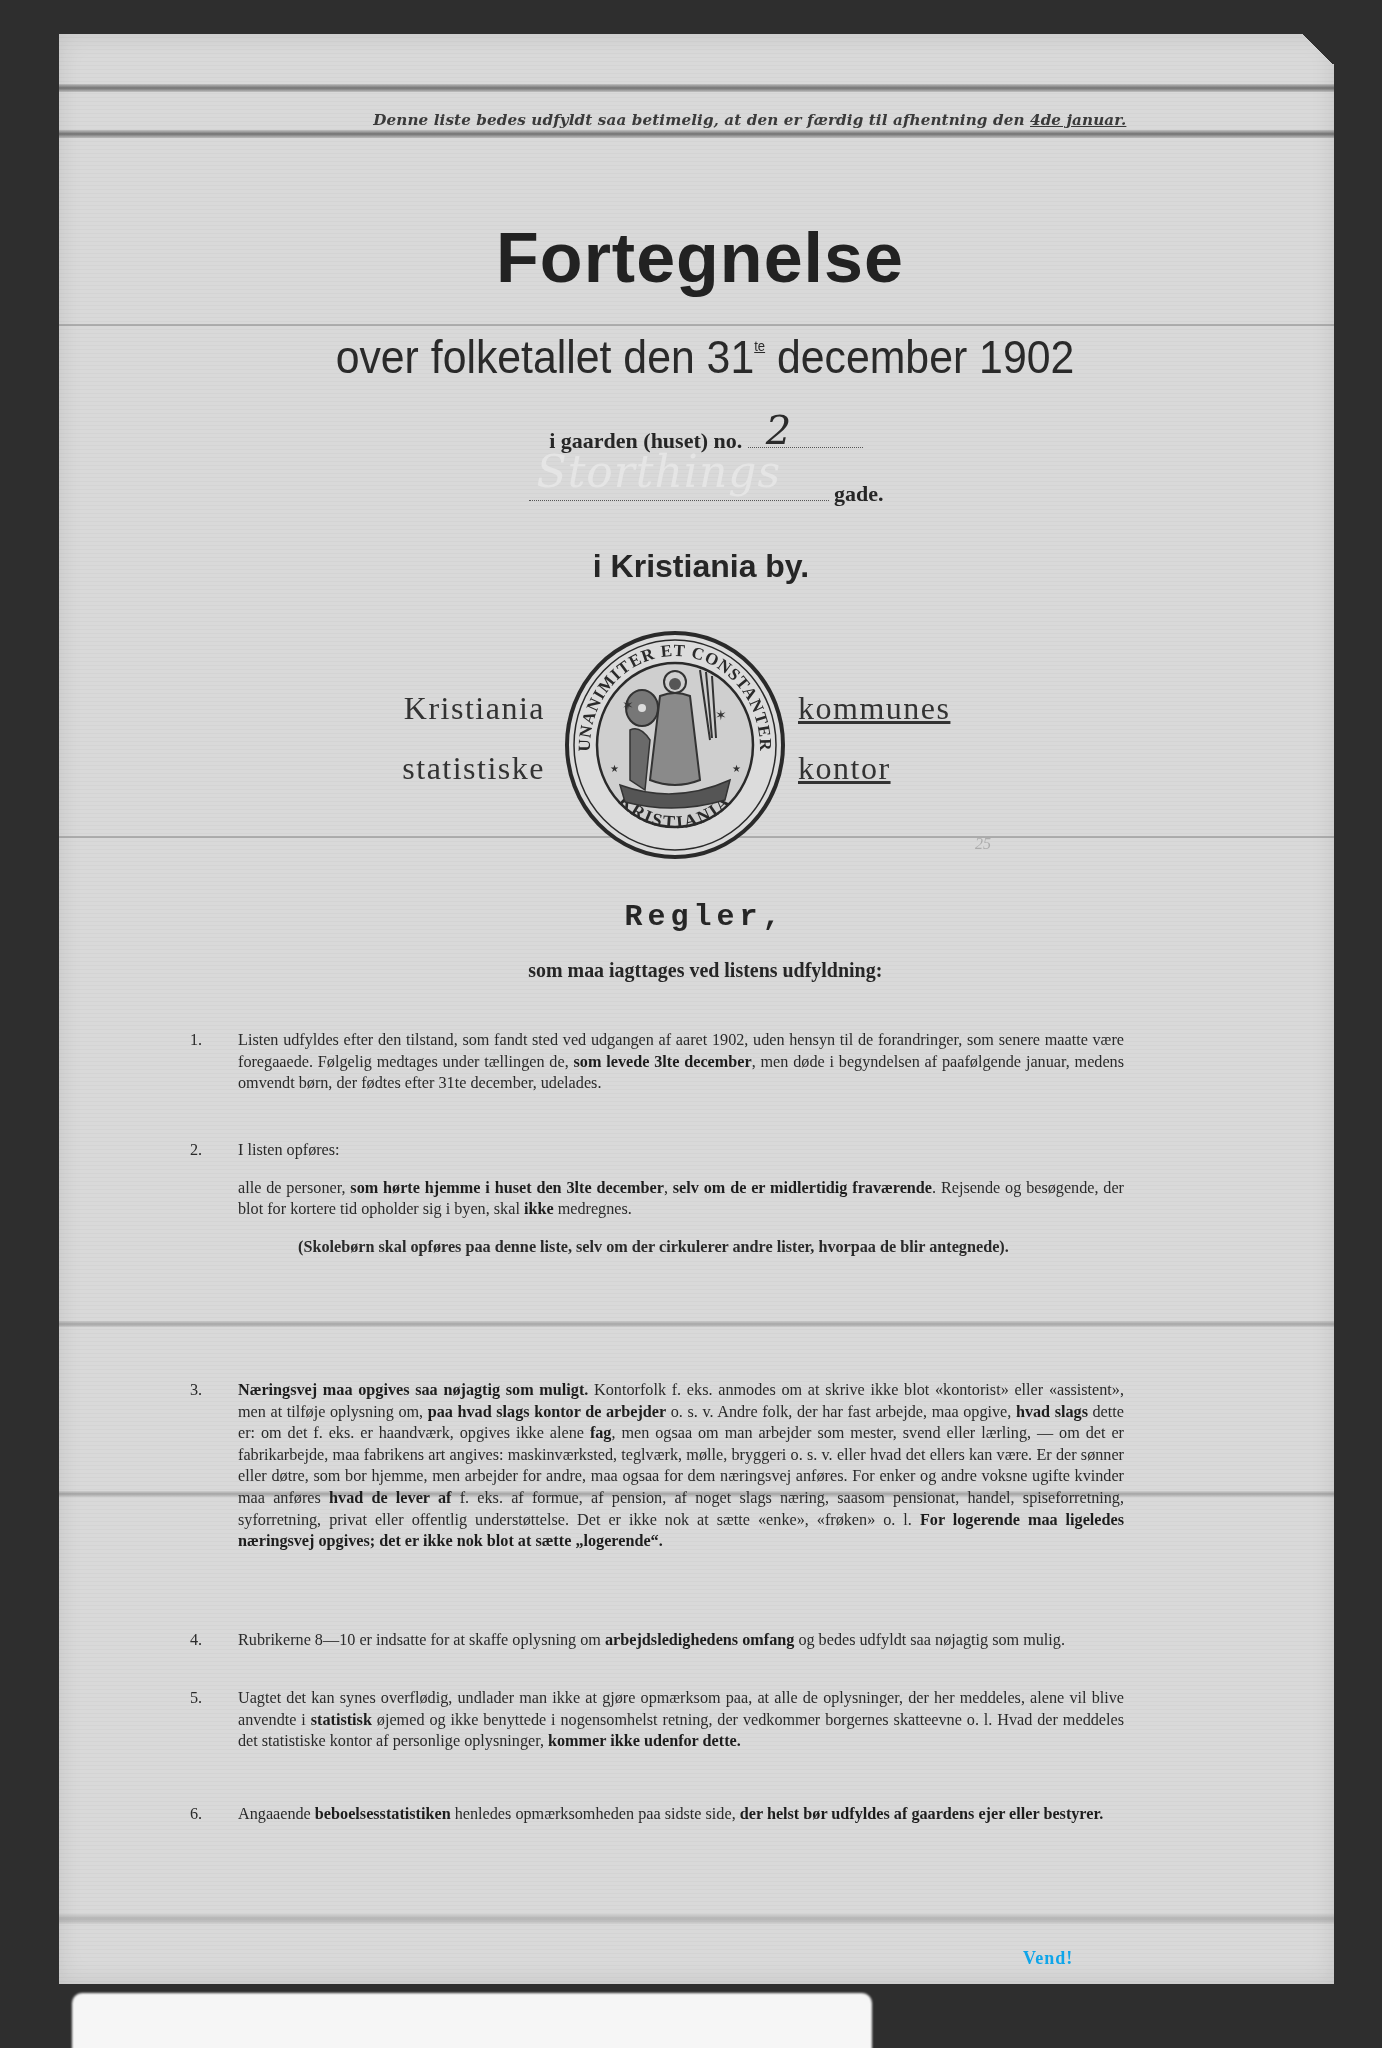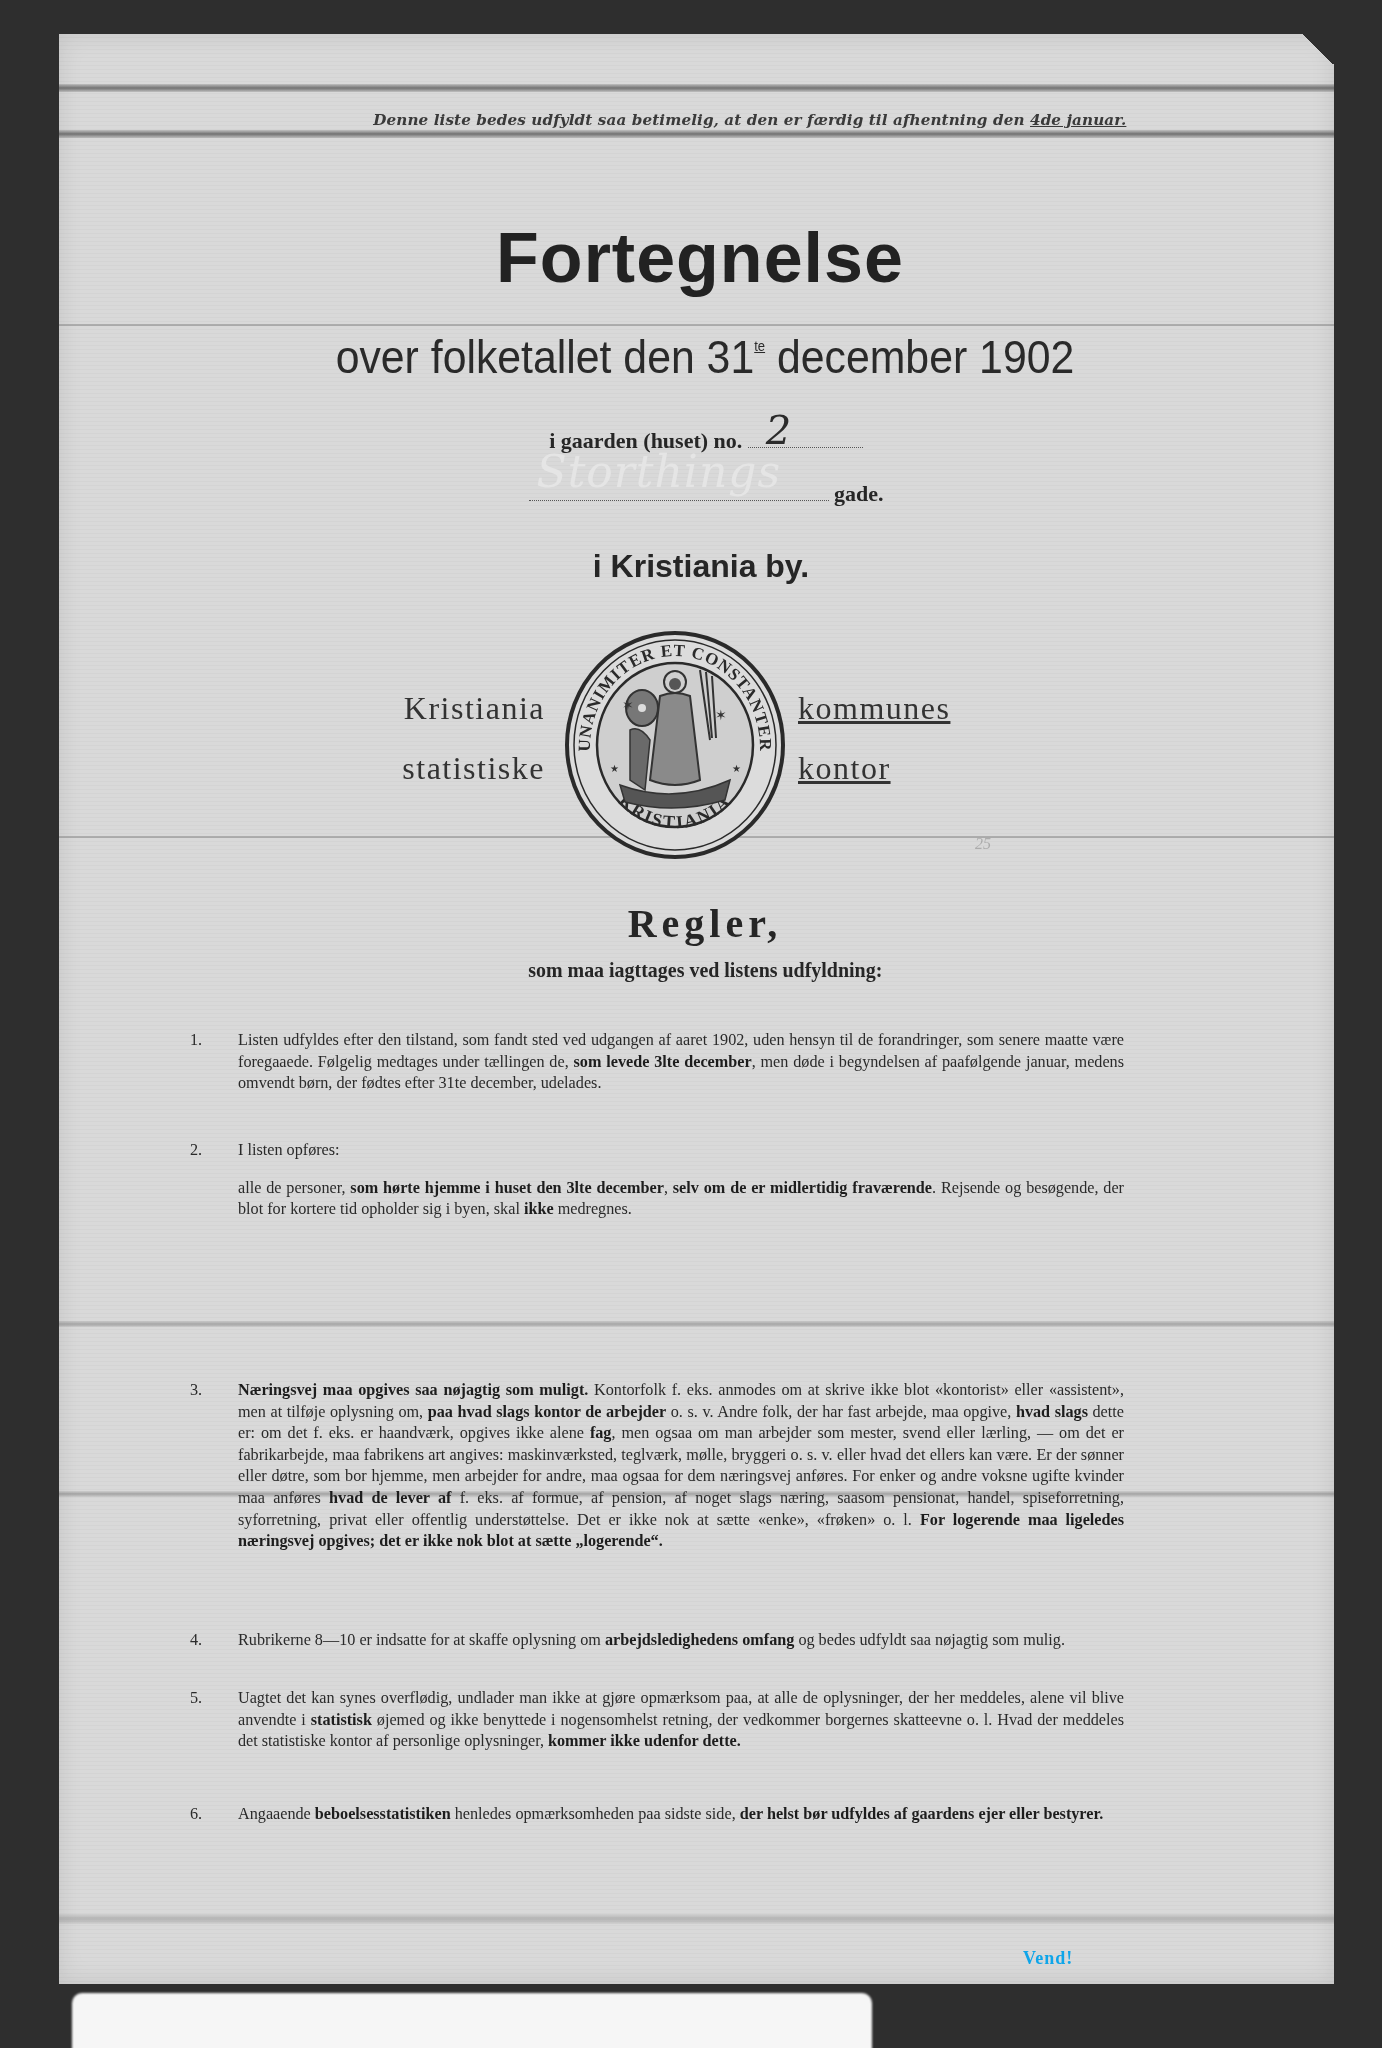--- a/index.html
+++ b/index.html
@@ -65,21 +65,21 @@
   .hand-street { position: absolute; left: 8px; top: -32px; font-size: 44px; color: #e5e5e5; letter-spacing: 1px; }
   .city { top: 548px; font-family: "Liberation Sans", sans-serif; font-weight: bold; font-size: 32px; padding-left: 20px; }
 
   .office-left, .office-right { position: absolute; font-family: "Liberation Serif", serif; font-size: 32px; color: #333; letter-spacing: 1.5px; }
   .office-left { right: calc(1382px - 545px); text-align: right; }
   .office-right { left: 798px; text-decoration: underline; }
   .seal {
     position: absolute; left: 560px; top: 630px; width: 230px; height: 230px;
   }
 
-  .rules-title { top: 900px; font-family: Liberation Serif, serif; font-weight: bold; font-size: 40px; letter-spacing: 5px; padding-left: 28px; }
+  .rules-title { top: 900px; font-family: Liberation Mono, monospace; font-weight: bold; font-size: 30px; letter-spacing: 5px; padding-left: 28px; }
   .rules-sub { top: 958px; font-family: "Liberation Serif", serif; font-weight: bold; font-size: 21px; padding-left: 30px; transform: scaleX(0.95); }
 
   .rules {
     position: absolute; left: 190px; width: 950px; font-size: 16.2px; line-height: 21.6px; color: #2a2a2a;
     text-align: justify;
   }
   .rule { position: relative; padding-left: 32px; margin: 0; }
   .rule .num { position: absolute; left: 0; top: 0; }
   .rule p { margin: 16px; }
   b { font-weight: bold; color: #1d1d1d; }
@@ -168,20 +168,21 @@
       <span class="num">1.</span>
       <p><span>Listen udfyldes efter den tilstand, som fandt sted ved udgangen af aaret 1902, uden hensyn til de forandringer, som senere maatte være foregaaede. Følgelig medtages under tællingen de, </span><b>som levede 3lte december</b><span>, men døde i begyndelsen af paafølgende januar, medens omvendt børn, der fødtes efter 31te december, udelades.</span></p>
     </div>
 </div>
 
 <div class="rules" style="top:1124px">
   <div class="rule">
       <span class="num">2.</span>
     <p>I listen opføres:</p>
     <p style="margin-top:12px"><span>alle de personer, </span><b>som hørte hjemme i huset den 3lte december</b><span>, </span><b>selv om de er midlertidig fraværende</b><span>. Rejsende og besøgende, der blot for kortere tid opholder sig i byen, skal </span><b>ikke</b><span> medregnes.</span></p>
+    <p class="indent" style="margin-top:16px;font-weight:bold">(Skolebørn skal opføres paa denne liste, selv om der cirkulerer andre lister, hvorpaa de blir antegnede).</p>
   </div>
 </div>
 
 <div class="rules" style="top:1364px">
   <div class="rule">
       <span class="num">3.</span>
       <p><b>Næringsvej maa opgives saa nøjagtig som muligt.</b><span> Kontorfolk f. eks. anmodes om at skrive ikke blot «kontorist» eller «assistent», men at tilføje oplysning om, </span><b>paa hvad slags kontor de arbejder</b><span> o. s. v. Andre folk, der har fast arbejde, maa opgive, </span><b>hvad slags</b><span> dette er: om det f. eks. er haandværk, opgives ikke alene </span><b>fag</b><span>, men ogsaa om man arbejder som mester, svend eller lærling, — om det er fabrikarbejde, maa fabrikens art angives: maskinværksted, teglværk, mølle, bryggeri o. s. v. eller hvad det ellers kan være. Er der sønner eller døtre, som bor hjemme, men arbejder for andre, maa ogsaa for dem næringsvej anføres. For enker og andre voksne ugifte kvinder maa anføres </span><b>hvad de lever af</b><span> f. eks. af formue, af pension, af noget slags næring, saasom pensionat, handel, spiseforretning, syforretning, privat eller offentlig understøttelse. Det er ikke nok at sætte «enke», «frøken» o. l. </span><b>For logerende maa ligeledes næringsvej opgives; det er ikke nok blot at sætte „logerende“.</b></p>
     </div>
 </div>
 

